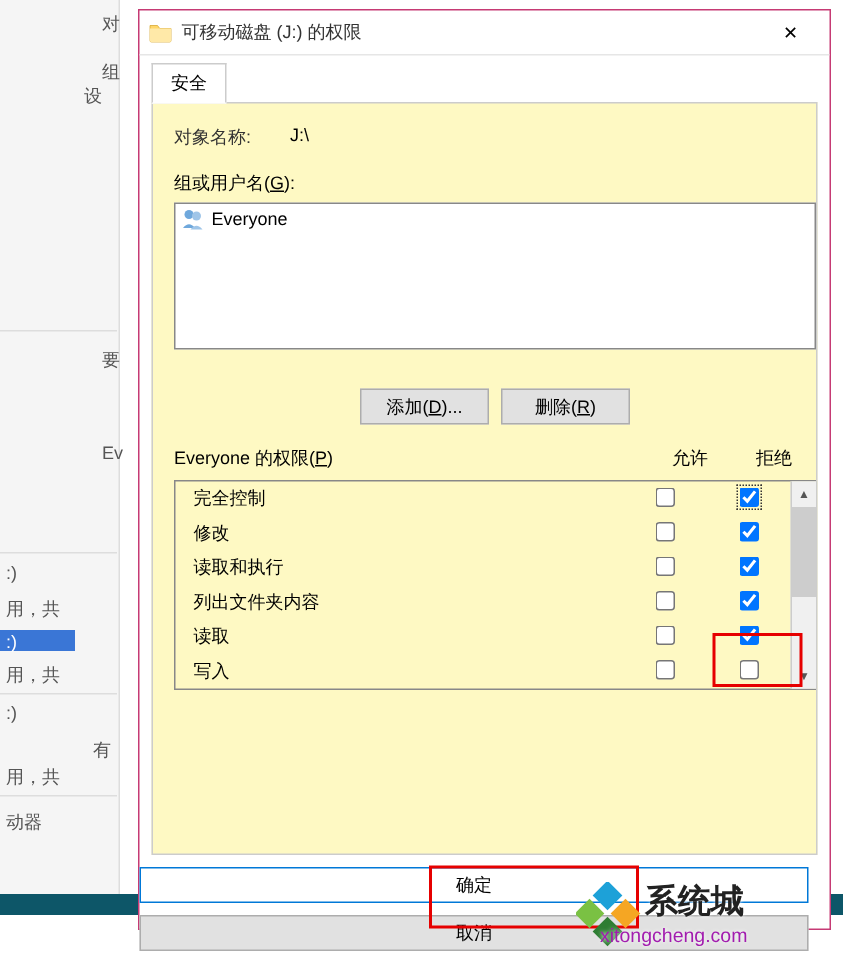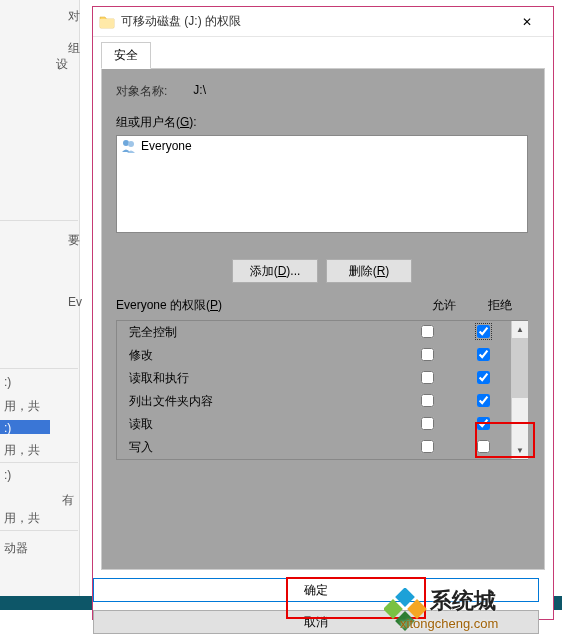--- a/index.html
+++ b/index.html
@@ -26,21 +26,21 @@
   position: absolute; left: 0; bottom: 30px; width: 562px; height: 14px;
   background: #0d5668;
 }
 .watermark {
   position: absolute;
   right: 8px; bottom: 0;
   width: 170px; height: 56px;
 }
 .watermark svg { position: absolute; left: 0; top: 4px; }
 .watermark .wm1 { position: absolute; left: 46px; top: 2px; font-size: 22px; font-weight: 700; color: #222; text-shadow: 0 0 3px #fff; }
-.watermark .wm2 { position: absolute; left: 16px; top: 32px; font-size: 13px; color: #a16207; text-shadow: 0 0 3px #fff; }
+.watermark .wm2 { position: absolute; left: 16px; top: 32px; font-size: 13px; color: #a21caf; text-shadow: 0 0 3px #fff; }
 
 .dialog {
   position: absolute;
   left: 92px; top: 6px;
   width: 462px; height: 614px;
   background: #fff;
   border: 1px solid #c63a74;
 }
 .titlebar {
   height: 30px;
@@ -66,23 +66,23 @@
   border: 1px solid #ccc;
   border-bottom: 1px solid #fff;
   background: #fff;
   position: relative;
   top: 1px;
   font-size: 12px;
 }
 .tab-body {
   border: 1px solid #ccc;
   margin: 0 8px 8px 8px;
-  padding: 14px 16px 10px 14px;
+  padding: 14px 0 10px 14px;
   height: 502px;
-  background: #a3a3a3;
+  background: #fef9c3;
 }
 .row { display: flex; margin-bottom: 14px; }
 .label { color: #333; }
 .val { margin-left: 26px; }
 
 .group-label { margin-bottom: 4px; }
 .underline { text-decoration: underline; }
 .listbox {
   border: 1px solid #888;
   height: 98px;

